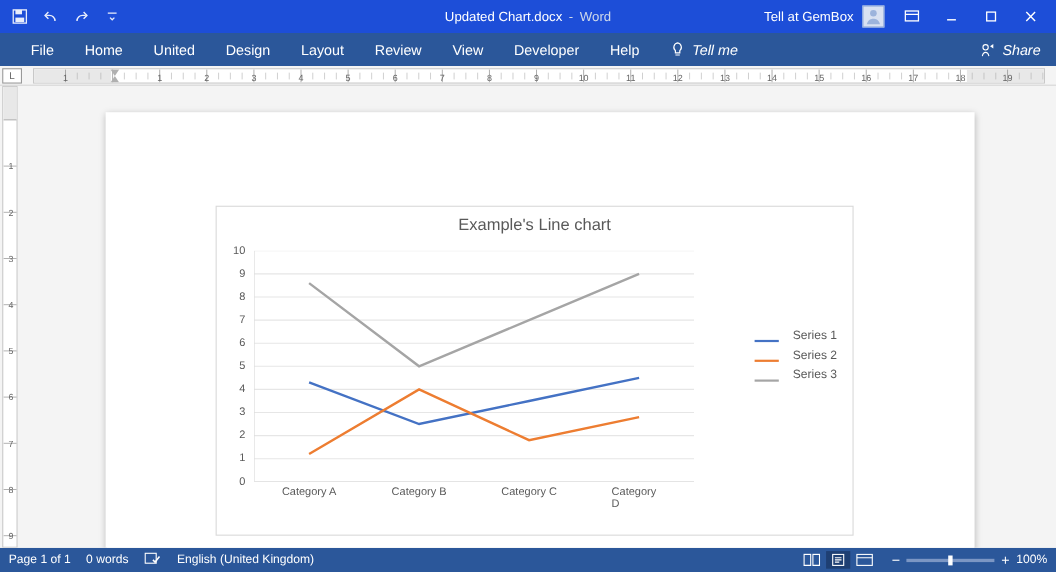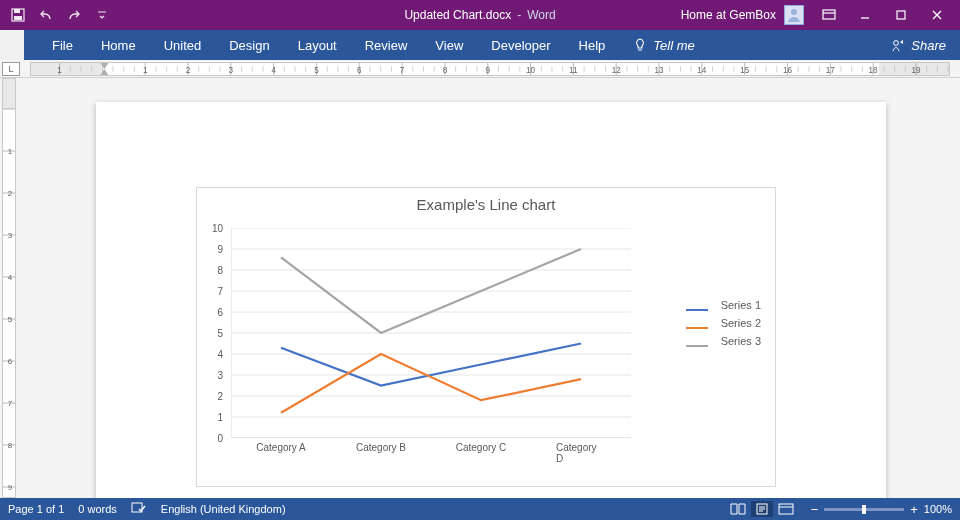--- a/index.html
+++ b/index.html
@@ -1,33 +1,33 @@
 <!DOCTYPE html>
 <html><head>
 <meta charset="utf-8">
 <style>
   * { box-sizing: border-box; margin: 0; padding: 0; font-family: "Segoe UI", Arial, sans-serif; }
   body { width: 960px; height: 520px; overflow: hidden; background: #f0f0f0; display: flex; flex-direction: column; }
 
   
-  .titlebar { height: 30px; background: #701a75; color: #fff; display: flex; align-items: center; font-size: 12px; position: relative; }
+  .titlebar { height: 30px; background: #1d4ed8; color: #fff; display: flex; align-items: center; font-size: 12px; position: relative; }
   .qat { display: flex; align-items: center; gap: 4px; padding-left: 6px; }
   .qat .qbtn { width: 24px; height: 24px; display: flex; align-items: center; justify-content: center; opacity: .9; }
   .qat svg { stroke: #fff; fill: none; }
   .titlecenter { position: absolute; left: 50%; transform: translateX(-50%); display: flex; gap: 6px; align-items: center; }
   .titlecenter .app { color: #cfd9ea; }
   .titleright { margin-left: auto; display: flex; align-items: center; gap: 8px; padding-right: 6px; }
   .avatar { width: 20px; height: 20px; background: #d9e1f2; border: 1px solid #8faadc; position: relative; }
   .avatar svg { position: absolute; top: 1px; left: 1px; }
   .winctl { display: flex; gap: 2px; }
   .winctl .wbtn { width: 34px; height: 24px; display: flex; align-items: center; justify-content: center; }
   .winctl svg { stroke: #fff; fill: none; }
 
   
-  .ribbon { height: 30px; background: #2b579a; display: flex; align-items: center; padding-left: 14px; gap: 0; color: #fff; font-size: 13px; margin-left: 24px; }
+  .ribbon { height: 30px; background: #2b579a; display: flex; align-items: center; padding-left: 14px; gap: 0; color: #fff; font-size: 13px; }
   .ribbon .tab { padding: 6px 14px; cursor: default; }
   .rspacer { flex: 1; }
   .tellme, .share { display: flex; align-items: center; gap: 6px; padding: 0 14px; font-style: italic; }
 
   
   .rulerrow { height: 18px; background: #f4f4f4; display: flex; align-items: center; font-size: 9px; color: #666; border-bottom: 1px solid #d0d0d0; position: relative; }
   .rulerrow .Lbox { width: 18px; height: 14px; border: 1px solid #999; margin-left: 2px; background: #fff; display:flex;align-items:center;justify-content:center;font-size:9px;}
   .hruler { position: relative; flex: 1; height: 14px; margin: 0 10px; background: #fff; border: 1px solid #c8c8c8; overflow:hidden;}
   .hruler .shade { position:absolute; top:0; bottom:0; background:#e8e8e8;}
   .hruler .ticks { position:absolute; inset:0; }
@@ -90,21 +90,21 @@
           <path d="M2 3h8M4 7l2 2 2-2" stroke-width="1.2"></path>
         </svg>
       </div>
   </div>
   <div class="titlecenter">
     <span>Updated Chart.docx</span>
     <span style="color:#cfd9ea;">-</span>
     <span class="app">Word</span>
   </div>
   <div class="titleright">
-    <span>Home at GemBox</span>
+    <span>Tell at GemBox</span>
     <div class="avatar">
         <svg width="16" height="16" viewBox="0 0 16 16">
           <circle cx="8" cy="5" r="3" fill="#9cb3dc"></circle>
           <path d="M2 15c1-4 4-5 6-5s5 1 6 5" fill="#9cb3dc"></path>
         </svg>
       </div>
     <div class="winctl">
       <div class="wbtn">
           <svg width="14" height="12" viewBox="0 0 14 12">
             <rect x="1" y="1" width="12" height="9" stroke-width="1.2"></rect>

